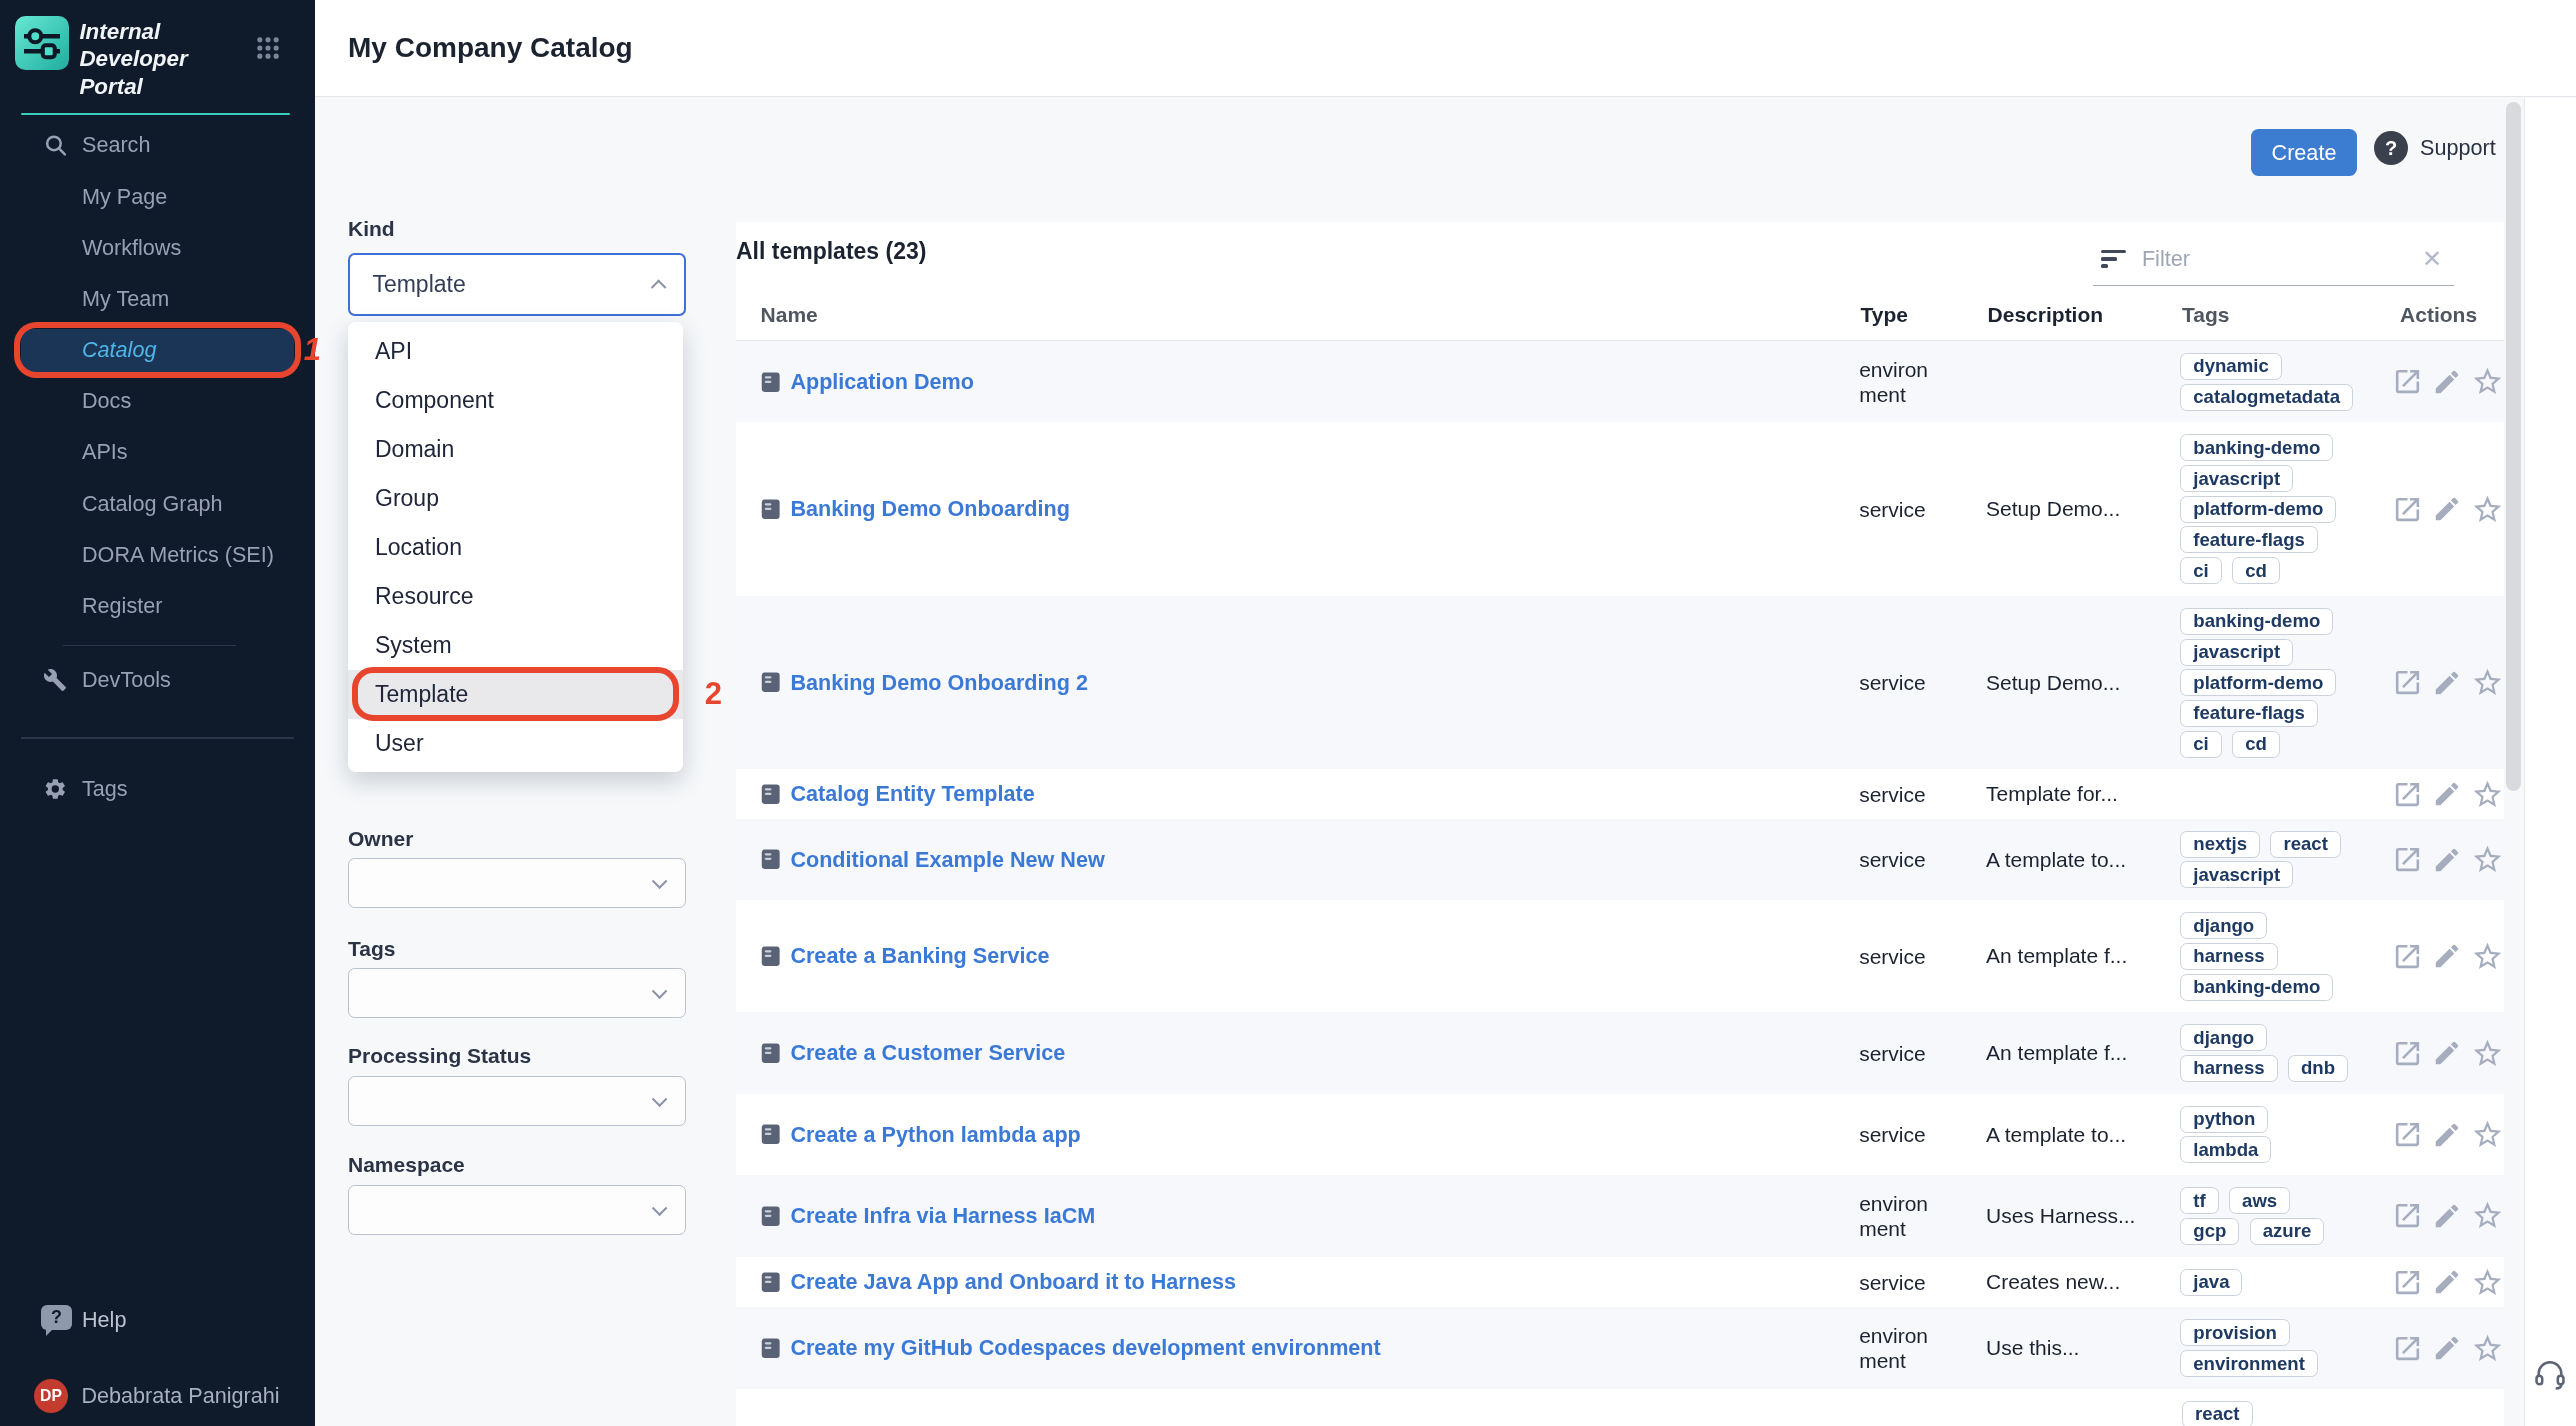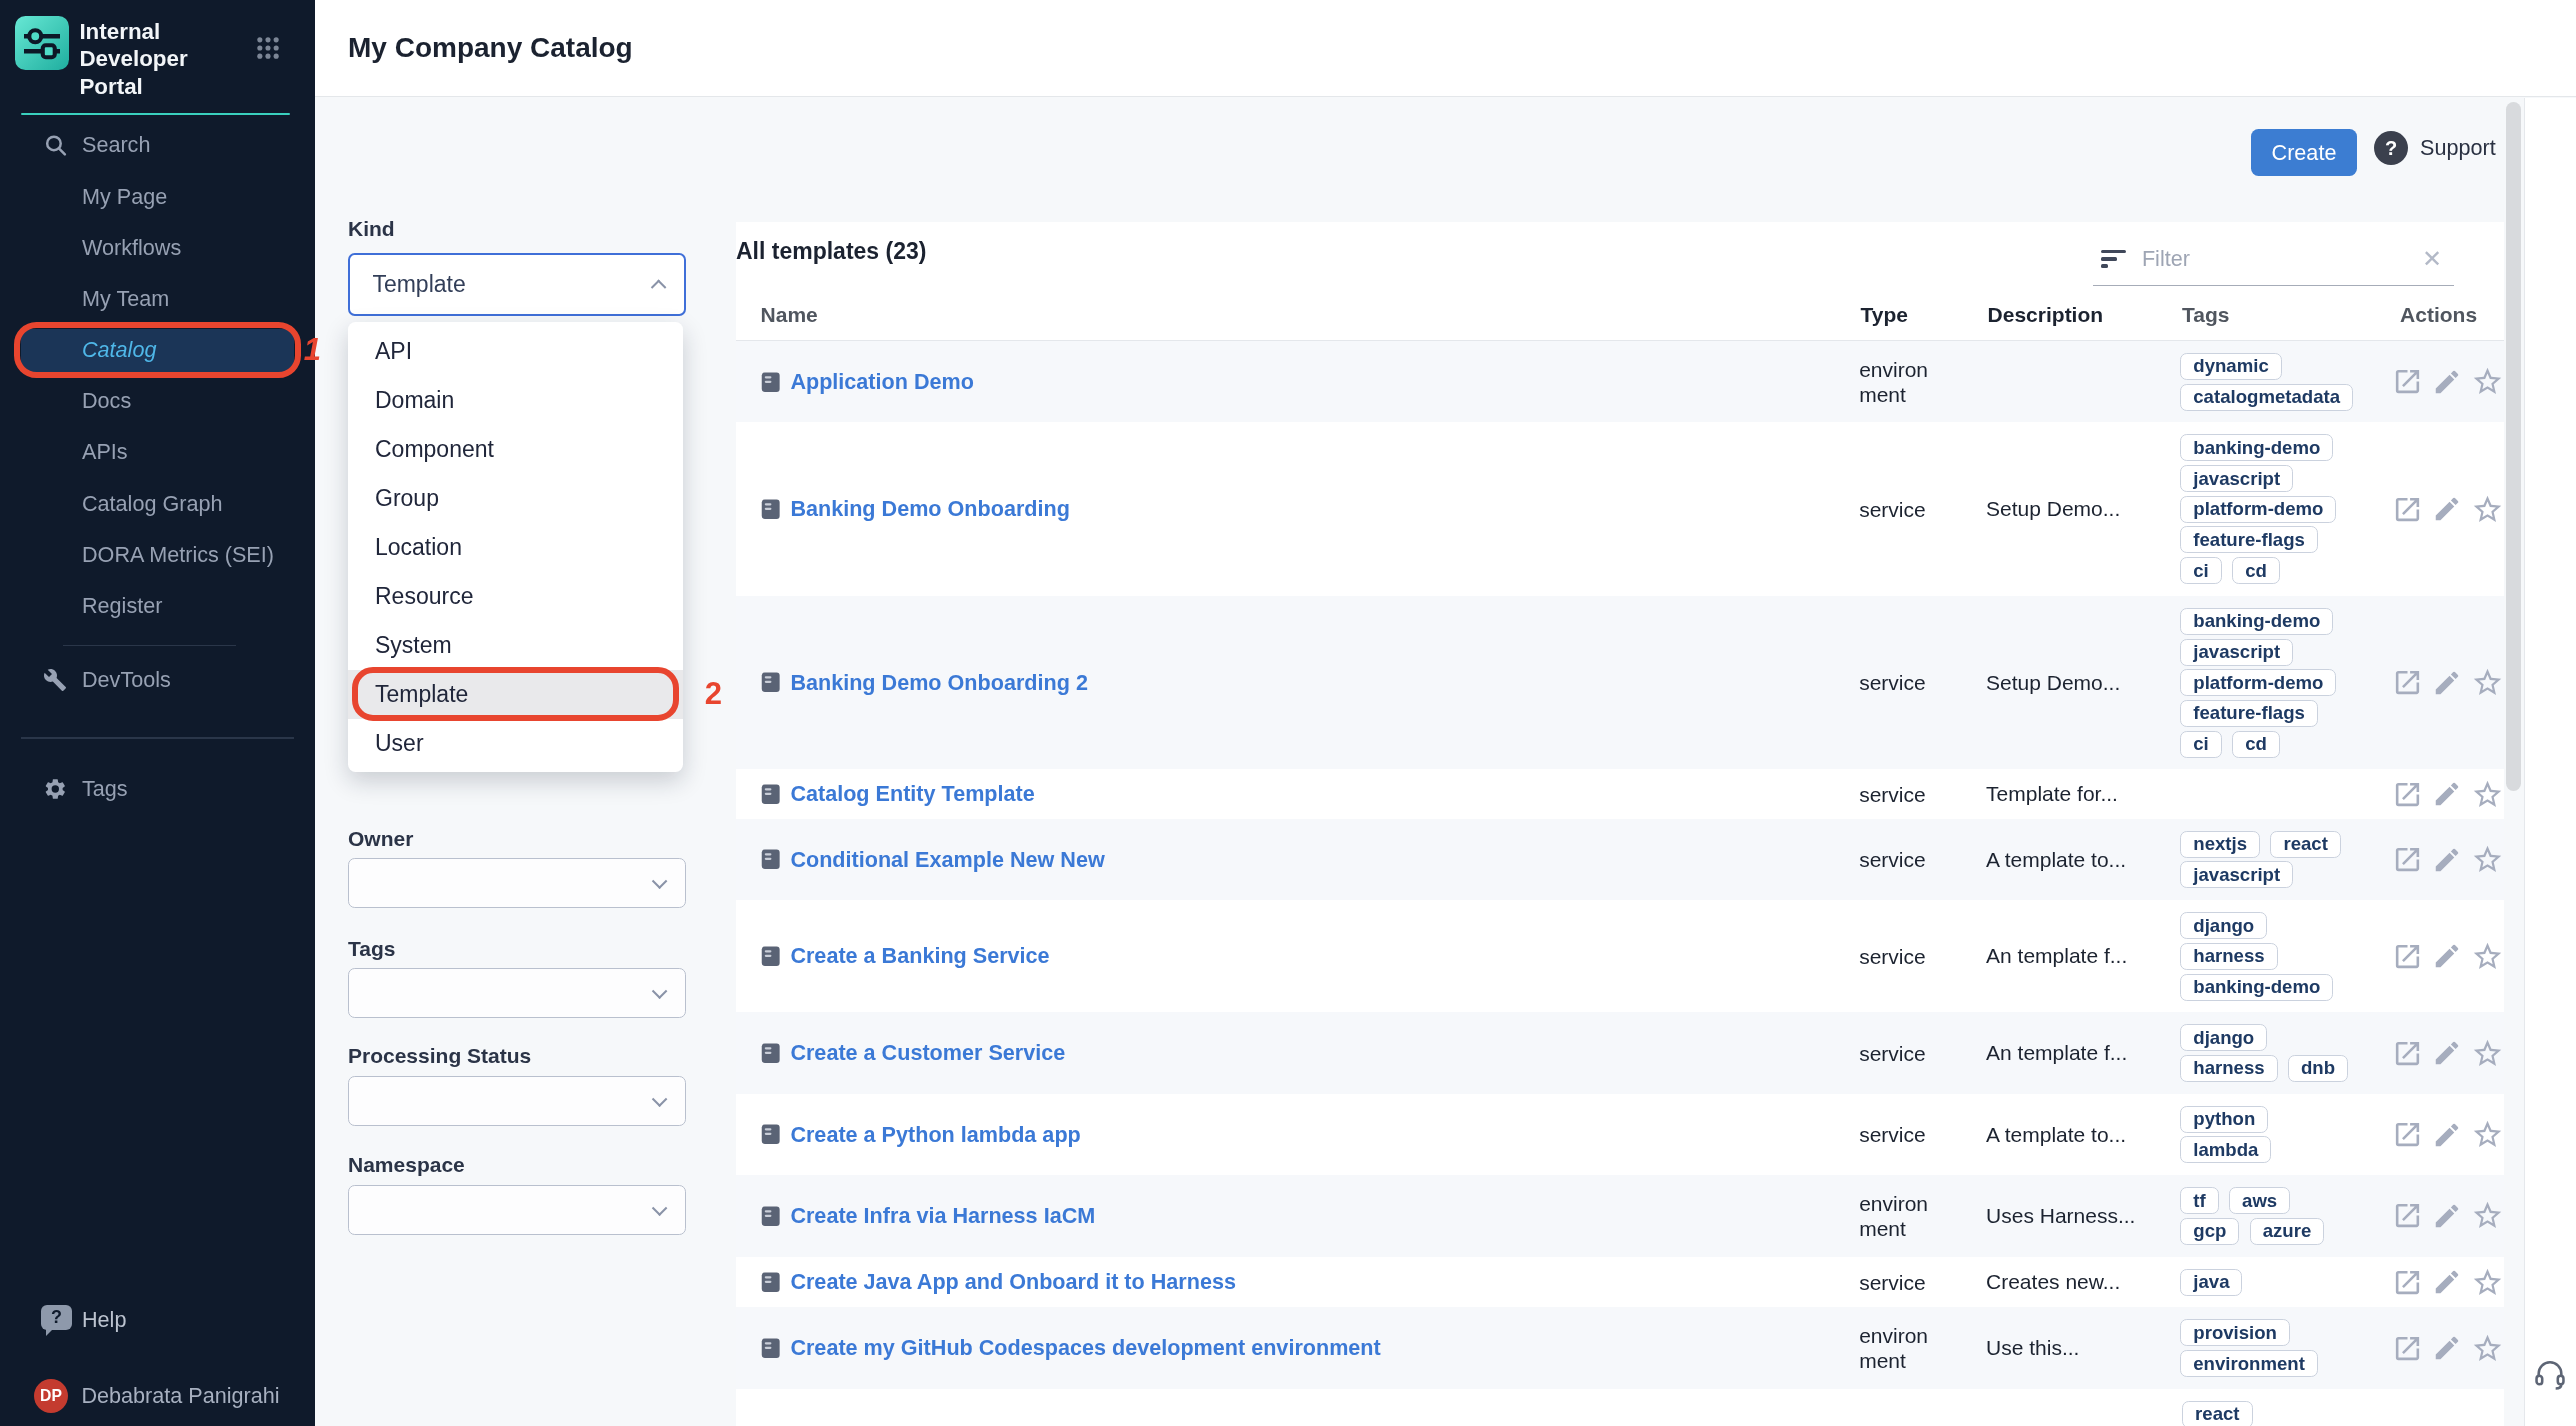--- a/index.html
+++ b/index.html
@@ -2,21 +2,21 @@
 <html style="font-size:12px"><head>
 <meta charset="utf-8">
 <style>
   * { margin:0; padding:0; box-sizing:border-box; }
   html,body { width:2576px; height:1427px; overflow:hidden;
     font-family:"Liberation Sans","DejaVu Sans",sans-serif; background:#F6F8FA; }
 
   
   .sidebar { position:absolute; left:0; top:0; width:315px; height:1427px;
     background:#0F1A2B; z-index:40; }
-  .brand { position:relative; padding:16.4px 0 0 15px; display:flex; }
+  .brand { position:relative; padding:16.4px 0 0 15px; display:flex;font-style:italic; }
   .brand-title { margin-left:10.4px; width:171px; color:#F2F5F8; font-size:22.4px;
     line-height:27.6px; font-weight:bold; padding-top:1.5px; }
   .grid-icon { position:absolute; right:33px; top:34px; }
   .teal-rule { height:2.2px; background:#3AD0BE; margin:12px 24.6px 0 21px; border-radius:1.5px; }
 
   .nav { display:flex; flex-direction:column; gap:8.2px; padding-top:9px; }
   .nav-item { height:43px; margin:0 21px; border-radius:7.5px; display:flex;
     align-items:center; position:relative; padding-left:61px; font-size:21.6px;
     color:#97A1B3; white-space:nowrap; }
   .nav-item .nicon { position:absolute; left:22.4px; top:50%; transform:translateY(-50%);
@@ -248,24 +248,24 @@
   <div class="f-label" style="top:119px;">Kind</div>
   <div class="kind-select">
     <span>Template</span>
     <span class="chev up"></span>
   </div>
   <div class="dropdown" id="kind-dropdown">
       <div class="dd-option">
         <span>API</span>
       </div>
       <div class="dd-option">
+        <span>Component</span>
+      </div>
+      <div class="dd-option">
         <span>Domain</span>
-      </div>
-      <div class="dd-option">
-        <span>Component</span>
       </div>
       <div class="dd-option">
         <span>Group</span>
       </div>
       <div class="dd-option">
         <span>Location</span>
       </div>
       <div class="dd-option">
         <span>Resource</span>
       </div>

